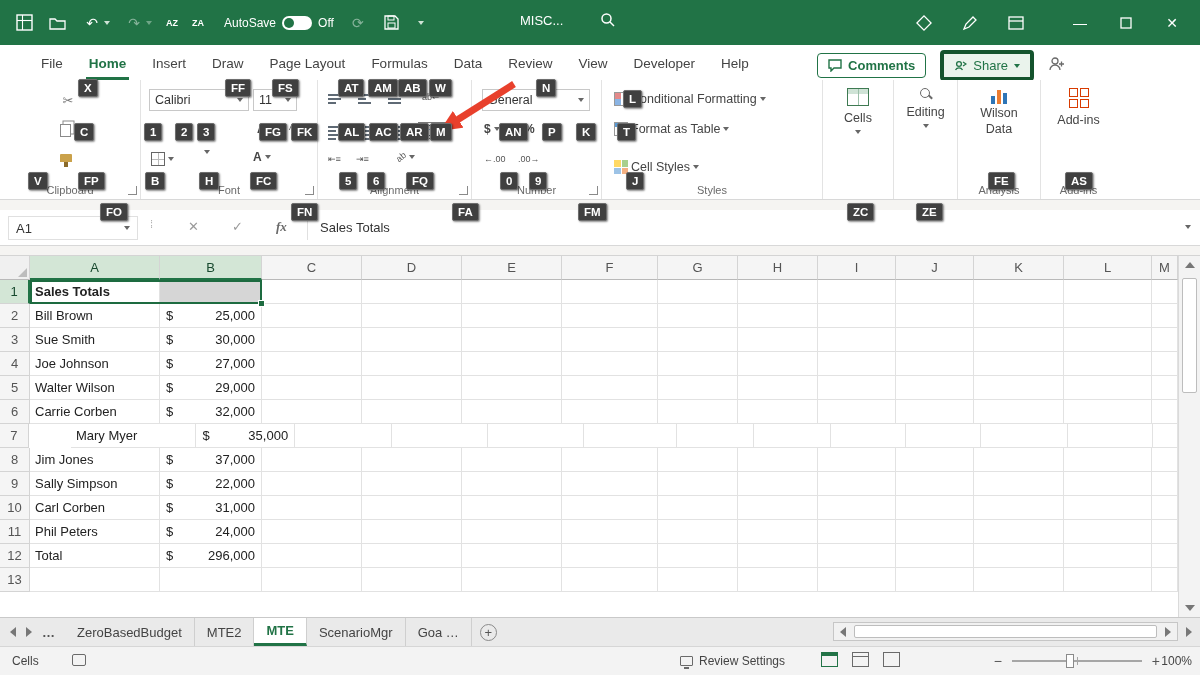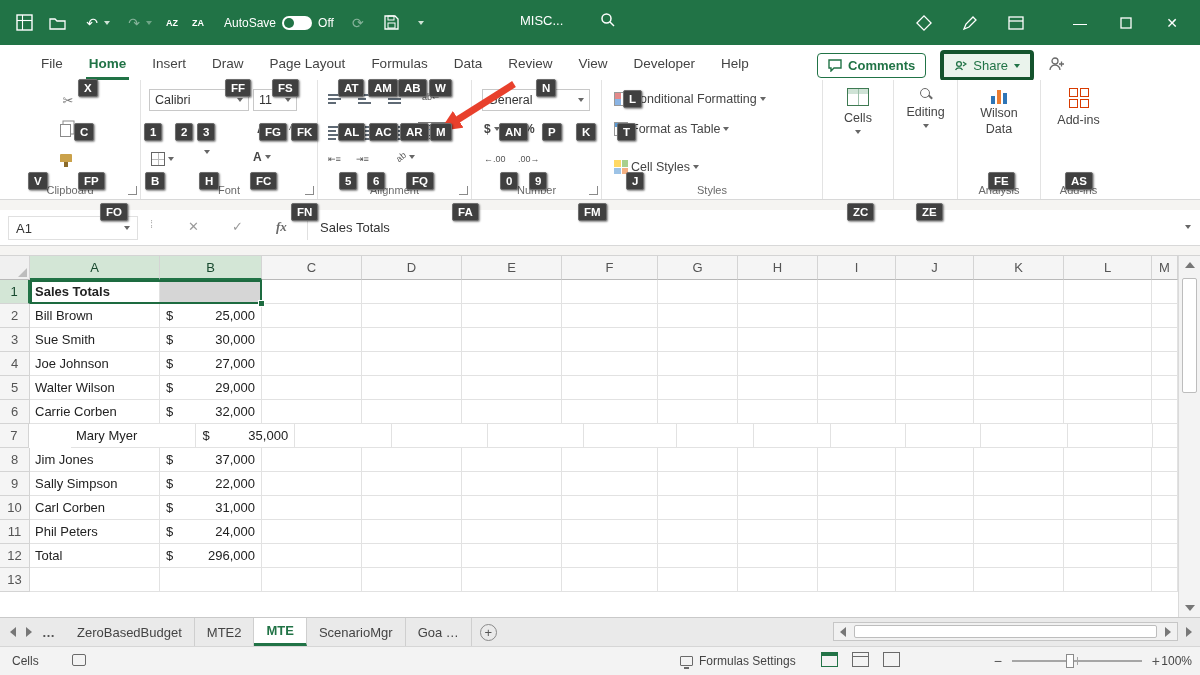--- a/index.html
+++ b/index.html
@@ -814,21 +814,21 @@
 </div>
 <div id="sb-far-right">
     <span class="tri-right"></span>
   </div>
 
 <div id="statusbar">
   <span id="sb-ready">Cells</span>
   <span id="sb-macro"></span>
   <span id="sb-display">
     <span class="monitor"></span>
-    <span>Formulas Settings</span>
+    <span>Review Settings</span>
   </span>
   <span id="sb-views">
     <span class="view-ico grid"></span>
     <span class="view-ico pagelayout"></span>
     <span class="view-ico"></span>
   </span>
   <span id="sb-zoom">
     <span class="zoom-sign">−</span>
     <span class="zoom-track">
         <span class="zoom-notch"></span>

